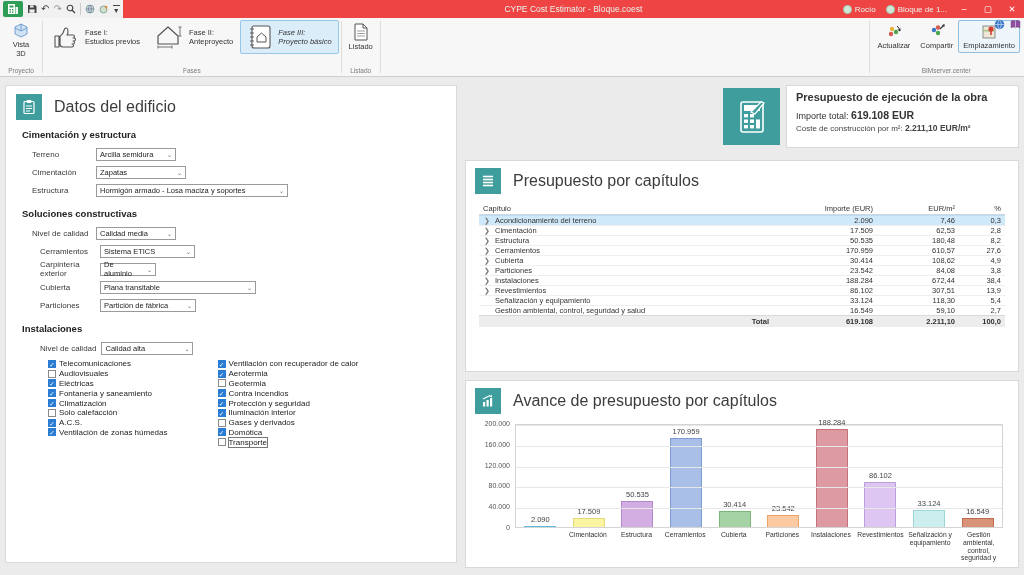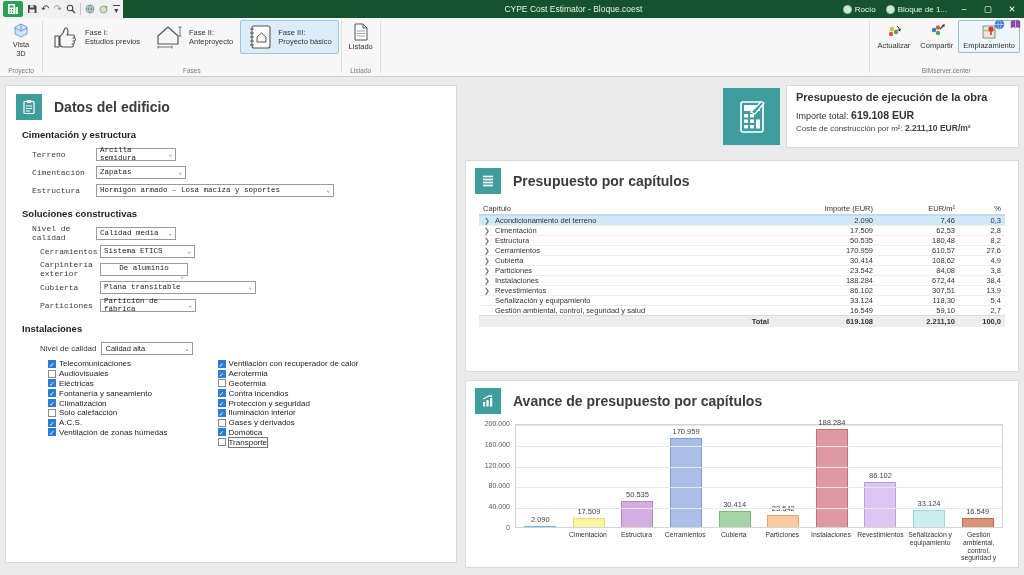--- a/index.html
+++ b/index.html
@@ -7,54 +7,54 @@
     font-family:"Liberation Sans", sans-serif; background:#ebebeb; color:#333; }
 
   
   .titlebar { display:flex; height:18px; width:100%; }
   .qat { display:flex; align-items:center; background:#f1f1f1; padding:0 3px; gap:4px; flex:0 0 118px; }
   .appicon { width:20px; height:16px; background:#2e9e57; border-radius:2px;
     display:flex; align-items:center; justify-content:center; }
   .qbtn { font-size:10px; color:#444; line-height:16px; cursor:default; }
   .qsep { width:1px; height:12px; background:#c9c9c9; }
   .caret { font-size:7px; color:#444; border-top:1px solid #444; padding-top:1px; }
-  .tb-green { flex:1; background:#14532d; display:flex; align-items:center; color:#fff; position:relative; }
+  .tb-green { flex:1; background:#ef4444; display:flex; align-items:center; color:#fff; position:relative; }
   .tb-title { position:absolute; left:0; right:0; text-align:center; font-size:8.5px; color:#e8f2ec; pointer-events:none; }
   .tb-right { margin-left:auto; display:flex; align-items:center; height:100%; }
   .tb-chip { display:flex; align-items:center; gap:3px; font-size:8px; color:#eaf4ee; padding:0 5px; }
   .tb-chip .ball { width:9px; height:9px; border-radius:50%; background:#cfe8d8; border:1px solid #9fcdb2;
     display:inline-block; }
   .winbtn { width:24px; height:100%; display:flex; align-items:center; justify-content:center;
     font-size:8.5px; color:#fff; }
 
   
   .ribbon { height:59px; background:#f7f7f7; border-bottom:1px solid #cfcfcf; display:flex; position:relative; }
   .corner-icons { position:absolute; top:1px; right:3px; display:flex; gap:5px; }
   .group { display:flex; flex-direction:column; padding:2px 2px 0 2px; }
   .group-body { display:flex; align-items:flex-start; flex:1; }
   .group-label { font-size:6.5px; color:#7a7a7a; text-align:center; padding:1px 0 2px 0; }
   .gsep { width:1px; background:#dcdcdc; margin:3px 0; }
   .rbtn { display:flex; align-items:center; gap:5px; padding:3px 6px; border:1px solid transparent; border-radius:2px; }
   .rbtn.col { flex-direction:column; gap:1px; padding:2px 4px; }
   .rbtn .cap { font-size:7.5px; color:#333; line-height:1.25; }
-  .rbtn.active { background:#dcedfa; border-color:#98c6e8; }
+  .rbtn.active { background:#dcedfa; border-color:#98c6e8;font-style:italic; }
   .rbtn.outlined { border-color:#8fbede; background:#eef6fc; }
   .spacer { flex:1; }
 
   
   .main { position:relative; height:497px; background:#ebebeb; }
   .card { position:absolute; background:#fff; border:1px solid #d9d9d9; }
   .panel-header { display:flex; align-items:center; gap:12px; }
   .tealbox { background:#3f9d9d; display:flex; align-items:center; justify-content:center; flex:0 0 auto; }
-  .panel-title { font-size:14px; font-weight:bold; color:#3c3c3c; }
+  .panel-title { font-size:16px; font-weight:normal; color:#3c3c3c; }
 
   
   #left-card { left:5px; top:8px; width:452px; height:478px; padding:8px 10px; }
   .section-title { font-size:9.5px; font-weight:bold; color:#222; margin:9px 0 5px 6px; }
-  .form-row { display:flex; align-items:center; height:18px; margin-left:16px;font-family:Liberation Mono, monospace; }
+  .form-row { display:flex; align-items:center; height:18px; margin-left:16px; }
   .form-row .flabel { font-size:8px; color:#3a3a3a; width:64px; flex:0 0 auto; }
   .form-row.indent { margin-left:24px; } .form-row.indent .flabel { width:60px; }
   .sel { height:13px; border:1px solid #9a9a9a; background:#fff; display:flex; align-items:center;
     font-size:7.5px; color:#222; padding:0 3px; position:relative; }
   .sel .selcaret { margin-left:auto; font-size:6px; color:#666; padding-left:4px; }
   .inline-q { display:flex; align-items:center; gap:5px; margin-left:24px; height:18px; }
   .inline-q .flabel { font-size:8px; color:#3a3a3a; }
   .checkcols { display:flex; margin-left:32px; margin-top:2px; }
   .checkcol { display:flex; flex-direction:column; }
   .checkcol.c2 { margin-left:50px; }
@@ -338,21 +338,21 @@
         </div>
         <div class="form-row">
           <span class="flabel">Cimentación</span>
           <div class="sel" style="width: 90px;">
             <span>Zapatas</span>
             <span class="selcaret">⌄</span>
           </div>
         </div>
         <div class="form-row">
           <span class="flabel">Estructura</span>
-          <div class="sel" style="width: 238px; gap: 14px;">
+          <div class="sel" style="width: 192px; gap: 14px;">
             <span>Hormigón armado - Losa maciza y soportes</span>
             <span class="selcaret">⌄</span>
           </div>
         </div>
       </div>
 
     <div class="section-title">Soluciones constructivas</div>
     <div id="sec2-rows">
         <div class="form-row">
           <span class="flabel">Nivel de calidad</span>
@@ -363,21 +363,21 @@
         </div>
         <div class="form-row indent">
           <span class="flabel">Cerramientos</span>
           <div class="sel" style="width: 95px;">
             <span>Sistema ETICS</span>
             <span class="selcaret">⌄</span>
           </div>
         </div>
         <div class="form-row indent">
           <span class="flabel">Carpintería exterior</span>
-          <div class="sel" style="width: 88px; flex-direction: column;">
+          <div class="sel" style="width: 56px;">
             <span>De aluminio</span>
             <span class="selcaret">⌄</span>
           </div>
         </div>
         <div class="form-row indent">
           <span class="flabel">Cubierta</span>
           <div class="sel" style="width: 156px;">
             <span>Plana transitable</span>
             <span class="selcaret">⌄</span>
           </div>

